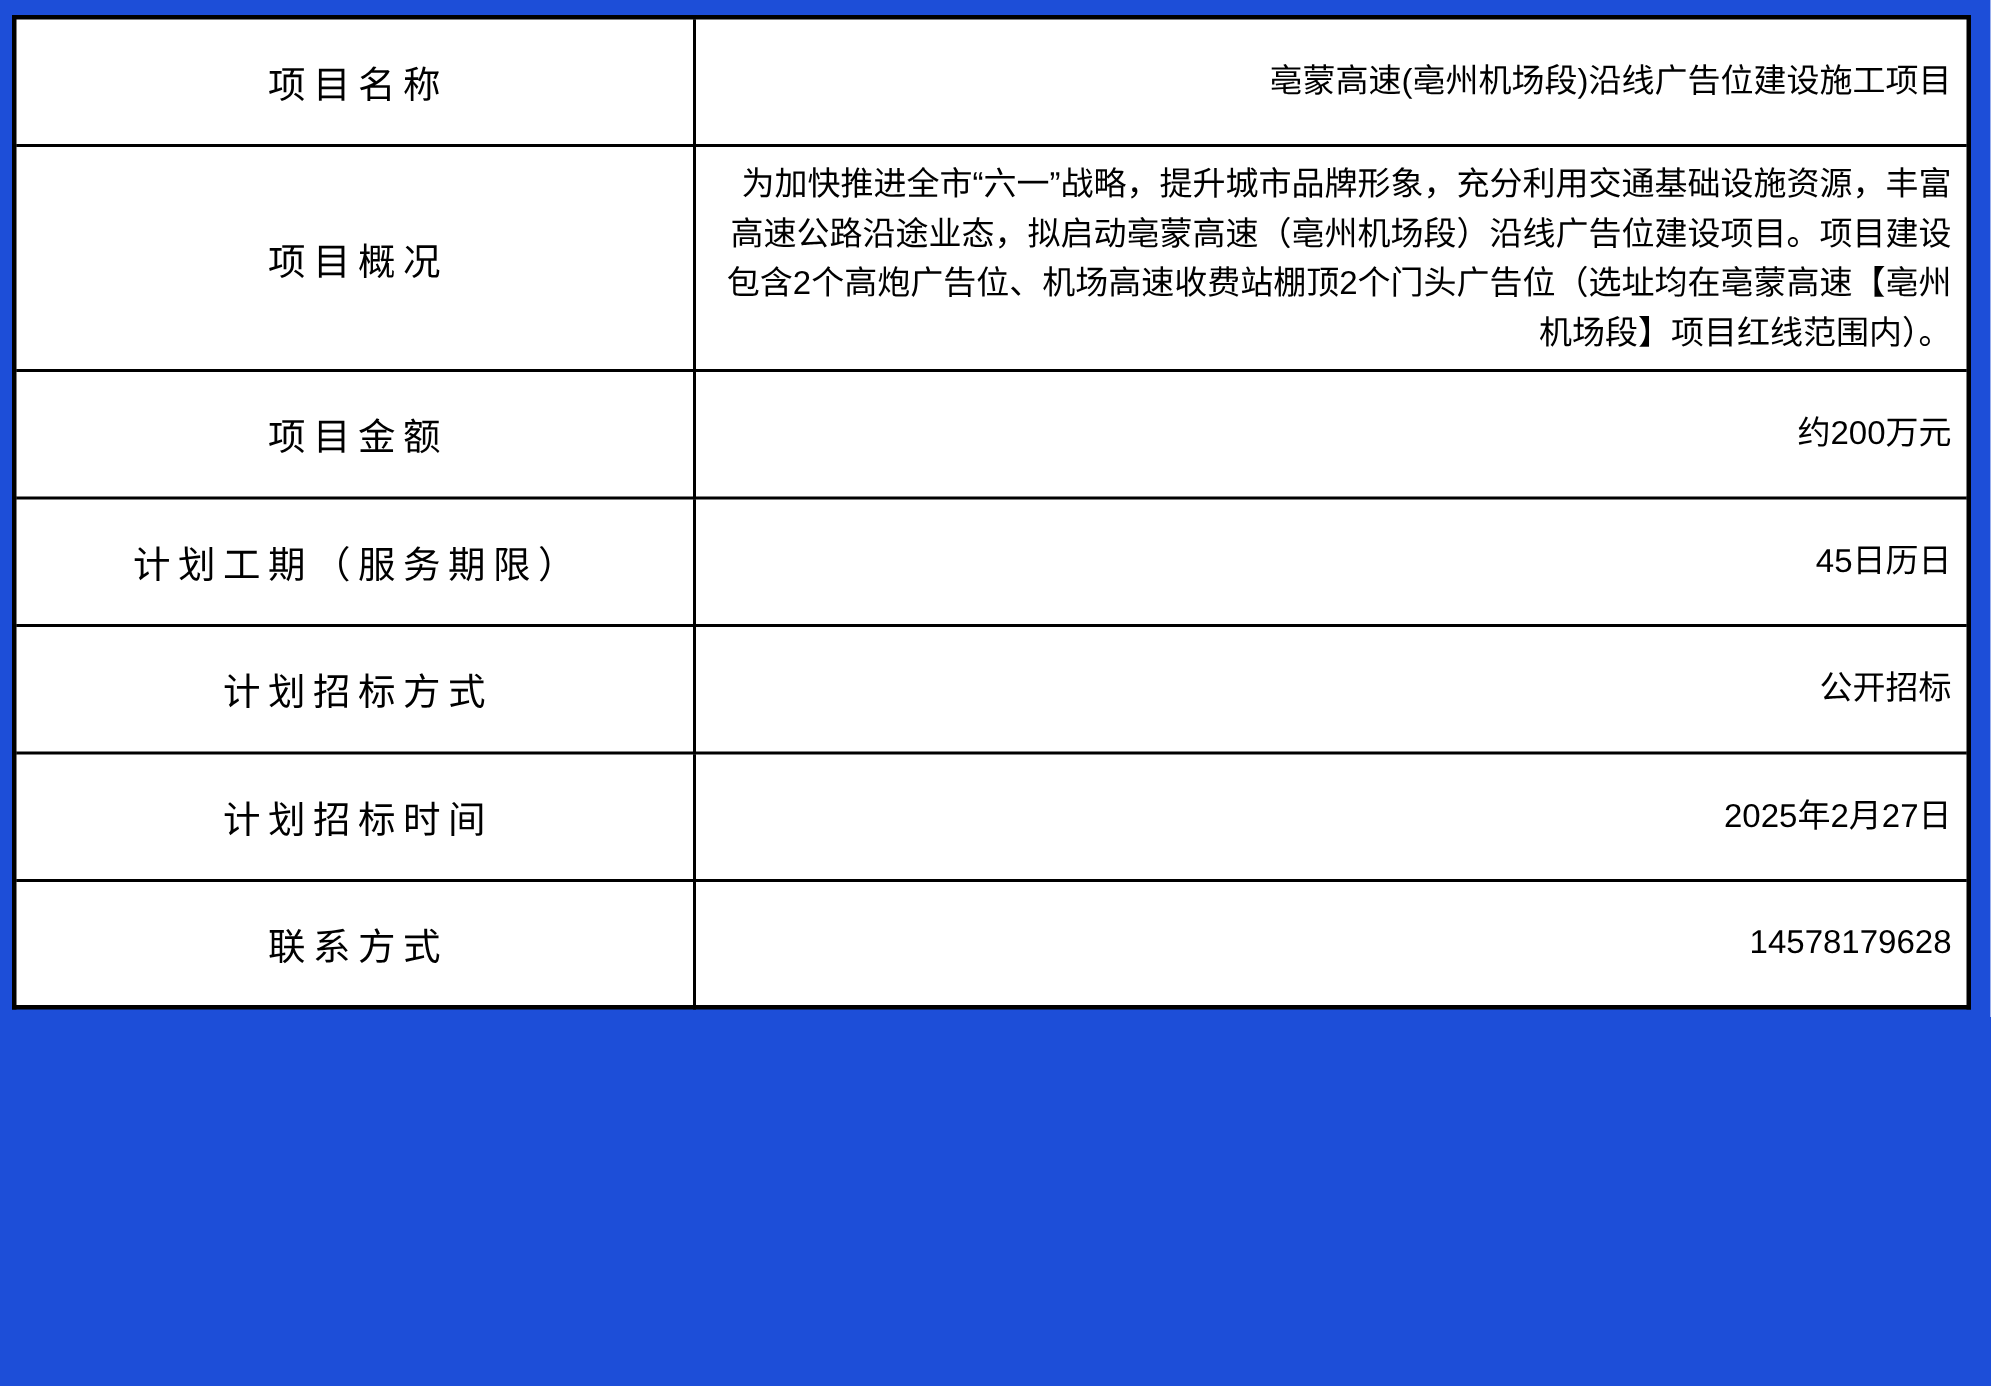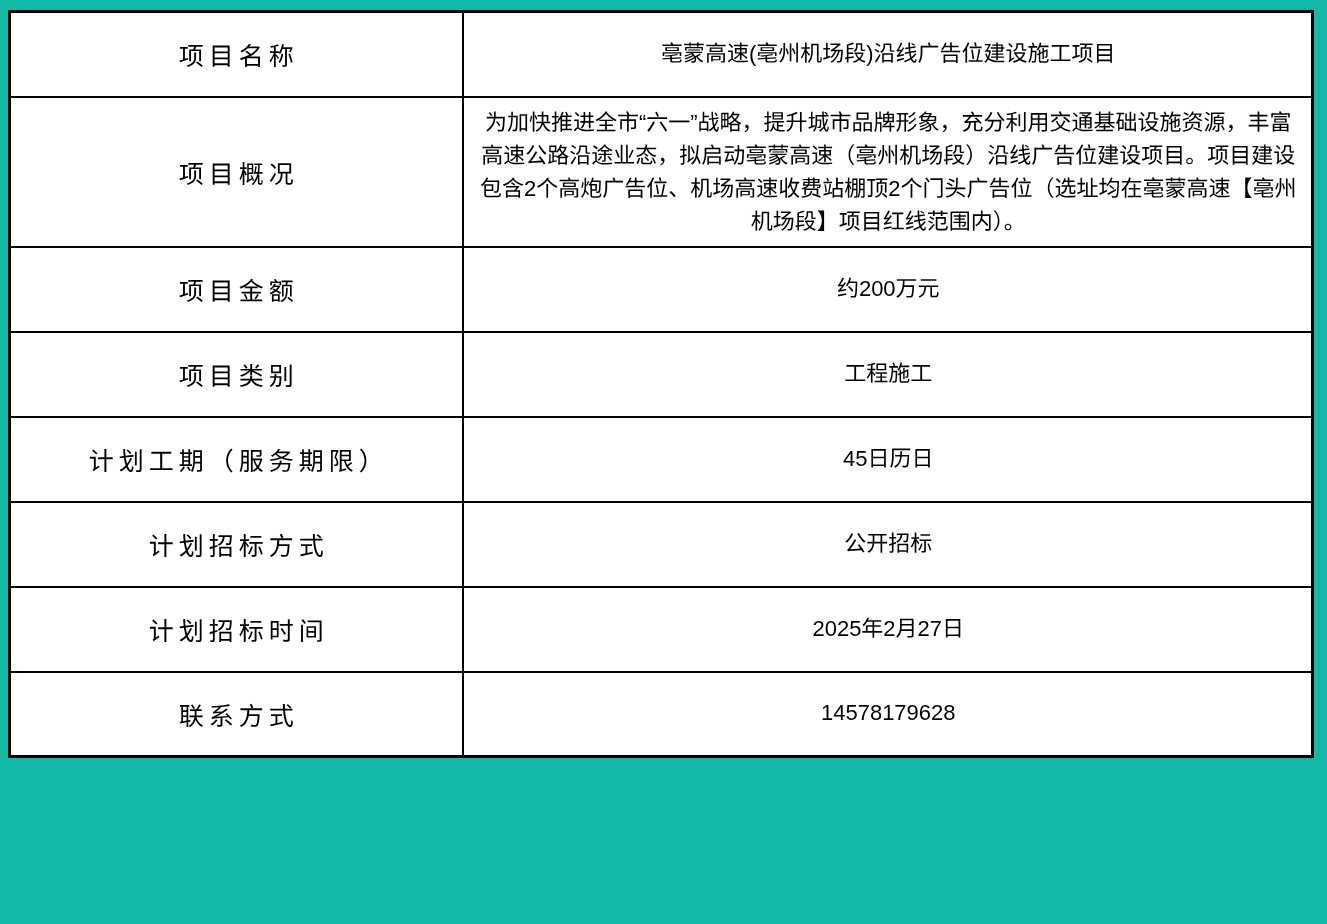--- a/index.html
+++ b/index.html
@@ -6,21 +6,21 @@
   * { margin: 0; padding: 0; box-sizing: border-box; }
   html, body { background: #ffffff; }
   body {
     font-family: "Liberation Sans", "DejaVu Sans", sans-serif;
     color: #000000;
   }
   .page {
     position: relative;
     width: 1327px;
     height: 924px;
-    background: #14b8a6;
+    background: #1d4ed8;
     overflow: hidden;
   }
   table.info-table {
     position: absolute;
     left: 8px;
     top: 10px;
     width: 1306px;
     border-collapse: collapse;
     table-layout: fixed;
     border: 3px solid #000000;
@@ -37,21 +37,21 @@
     font-size: 25px;
     letter-spacing: 5px;
     padding-left: 5px; 
     color: #000000;
   }
   td.value-cell {
     padding: 8px 10px 8px 12px;
     font-family: "Liberation Sans", "DejaVu Sans", sans-serif;
     font-size: 22px;
     color: #000000;
-    text-align: center;
+    text-align: right;
   }
   tr.row-regular td { height: 85px; }
   tr.row-tall td { height: 132px; }
   tr.row-tall td.value-cell .value-text {
     display: block;
     line-height: 33px;
   }
   .value-text {
     display: inline-block;
     line-height: 1.3;
@@ -75,26 +75,20 @@
       <span class="value-text">为加快推进全市“六一”战略，提升城市品牌形象，充分利用交通基础设施资源，丰富高速公路沿途业态，拟启动亳蒙高速（亳州机场段）沿线广告位建设项目。项目建设包含2个高炮广告位、机场高速收费站棚顶2个门头广告位（选址均在亳蒙高速【亳州机场段】项目红线范围内）。</span>
     </td>
   </tr>
         <tr class="row-regular">
     <td class="label-cell">项目金额</td>
     <td class="value-cell">
       <span class="value-text">约200万元</span>
     </td>
   </tr>
         <tr class="row-regular">
-    <td class="label-cell">项目类别</td>
-    <td class="value-cell">
-      <span class="value-text">工程施工</span>
-    </td>
-  </tr>
-        <tr class="row-regular">
     <td class="label-cell">计划工期（服务期限）</td>
     <td class="value-cell">
       <span class="value-text">45日历日</span>
     </td>
   </tr>
         <tr class="row-regular">
     <td class="label-cell">计划招标方式</td>
     <td class="value-cell">
       <span class="value-text">公开招标</span>
     </td>

